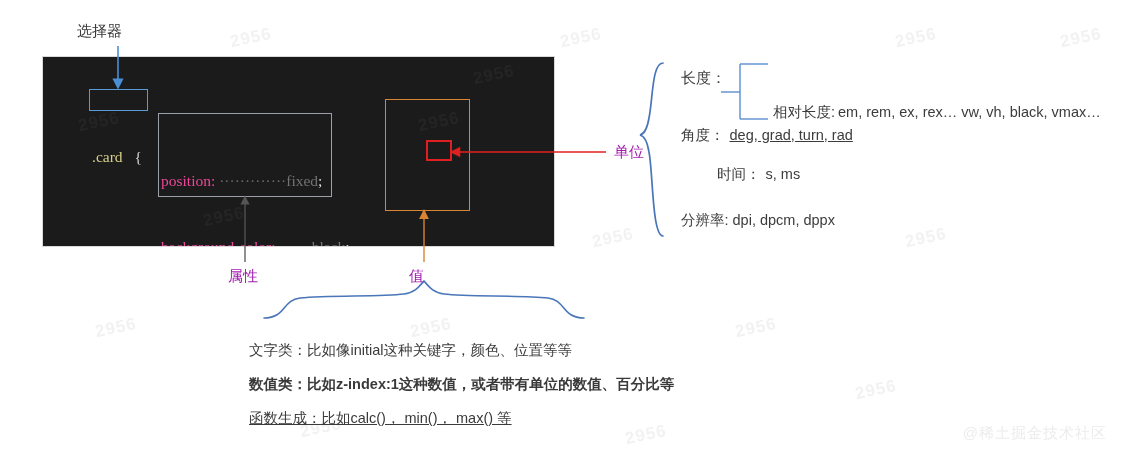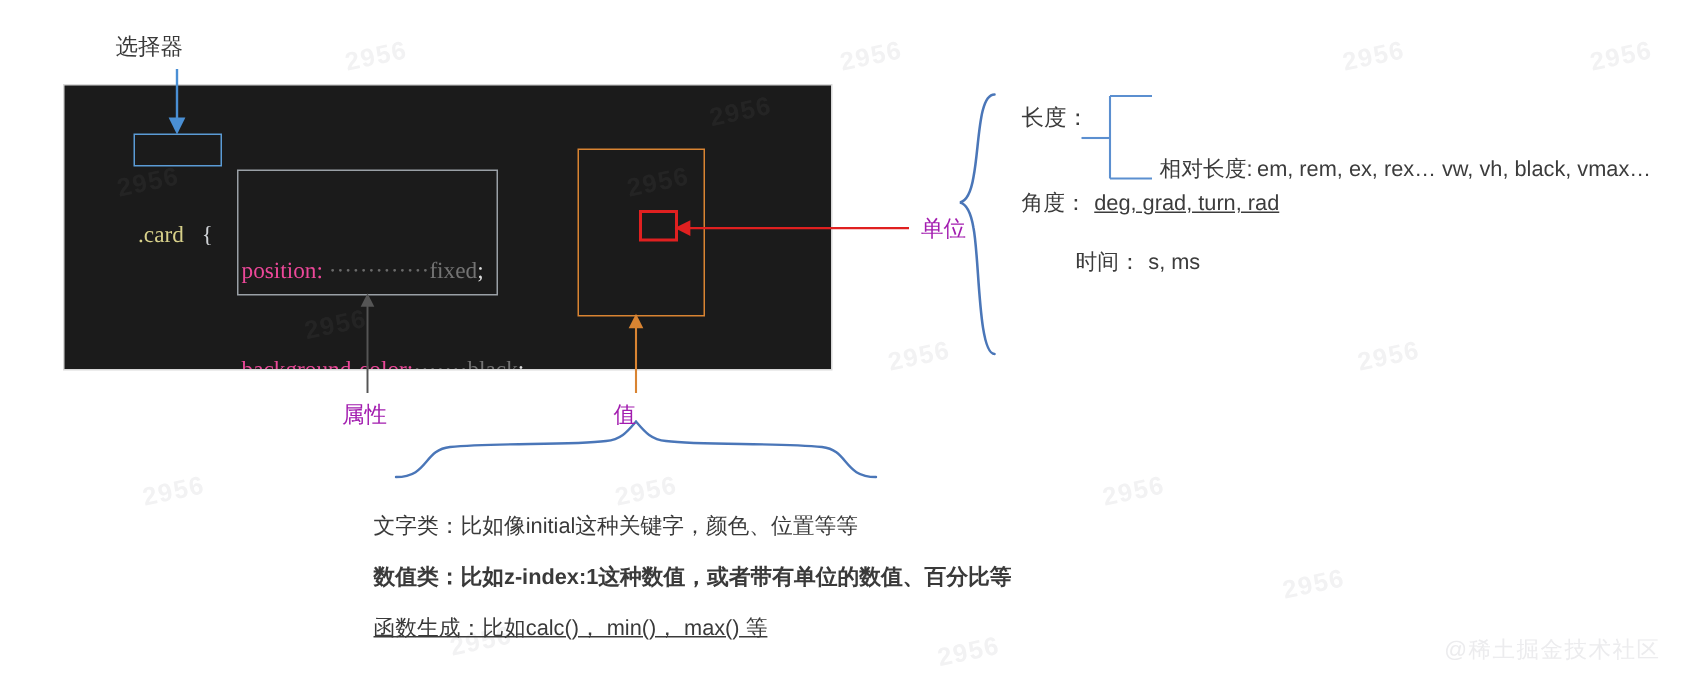--- a/index.html
+++ b/index.html
@@ -166,20 +166,23 @@
   </div>
 
   <div class="rt" style="left:681px;top:126px;">
     <span>角度：</span><span style="padding-left:5px;text-decoration:underline;">deg, grad, turn, rad</span>
   </div>
 
   <div class="rt" style="left:681px;top:165px;margin-left:36px;">
     <span>时间：</span><span style="padding-left:5px;">s, ms</span>
   </div>
 
+  <div class="rt" style="left:681px;top:211px;">
+    <span>分辨率:</span><span style="padding-left:4px;">dpi, dpcm, dppx</span>
+  </div>
 
   <div class="bl bl1">文字类：比如像initial这种关键字，颜色、位置等等</div>
   <div class="bl bl2">数值类：比如z-index:1这种数值，或者带有单位的数值、百分比等</div>
   <div class="bl bl3">函数生成：比如calc()， min()， max() 等</div>
 
   <div class="wm-brand">@稀土掘金技术社区</div>
 
 </div>
 
 </body></html>

